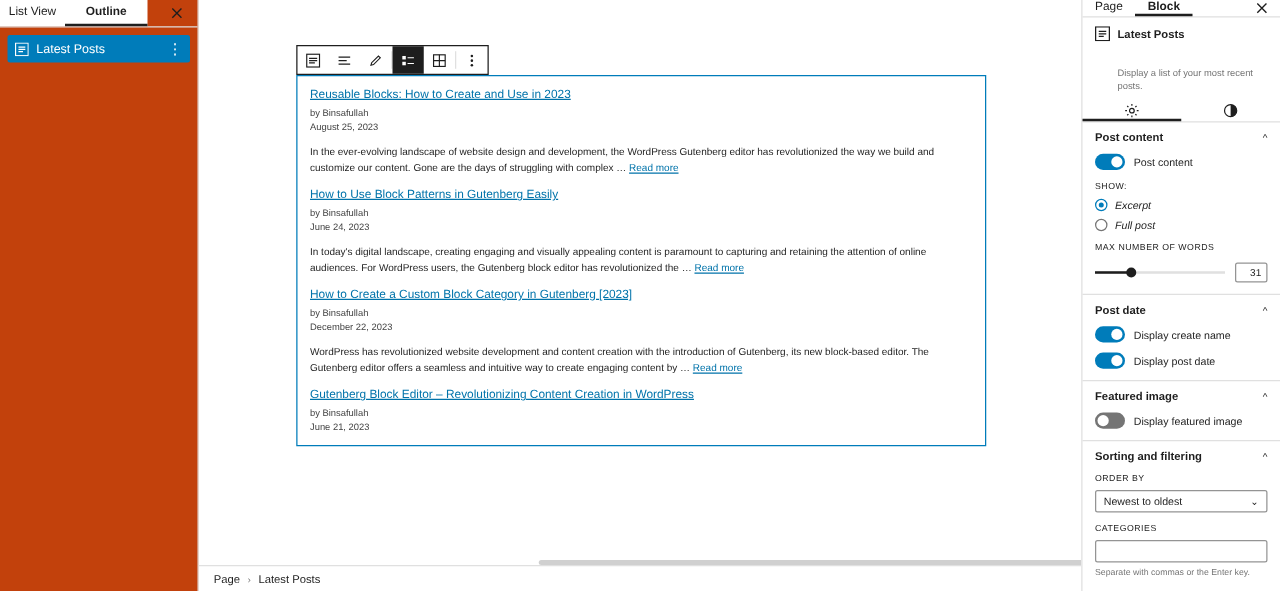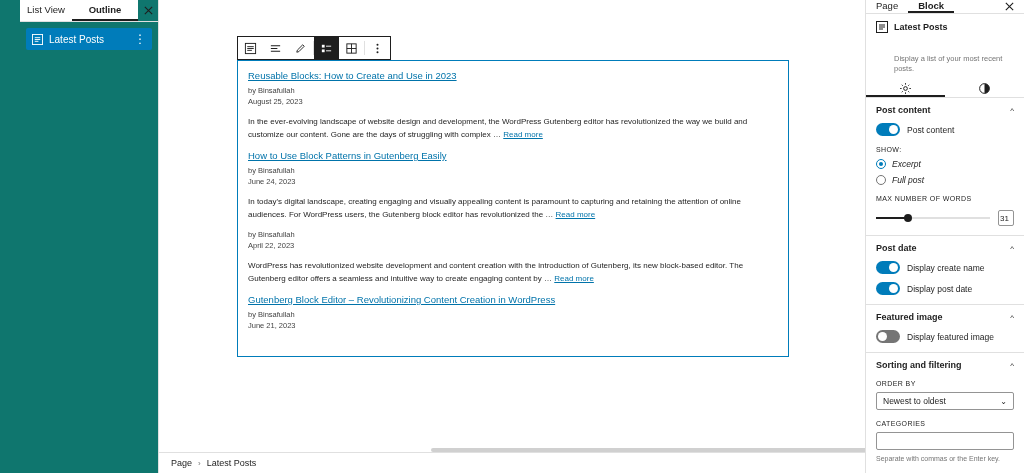--- a/index.html
+++ b/index.html
@@ -7,25 +7,24 @@
   body {
     width:1024px; height:473px;
     font-family:"Liberation Sans", sans-serif;
     font-size:12px; color:#1e1e1e; background:#fff;
     overflow:hidden;
   }
   .app { position:relative; width:1024px; height:473px; display:flex; }
 
   
   .left-panel {
-    width:159px; height:473px; background:#0f766e;
+    width:159px; height:473px; background:#c2410c;
     border-right:1px solid #e0e0e0;
     display:flex; flex-direction:column;
     position:relative;
-    padding-left:20px;
   }
   .left-tabs { display:flex; height:22px; border-bottom:1px solid #e0e0e0; align-items:stretch; }
   .left-tab {
     flex:0 0 auto; padding:0 12px; display:flex; align-items:center; justify-content:center;
     font-size:9.5px; color:#1e1e1e; background:#fff; cursor:pointer;
     border-bottom:2px solid transparent;
   }
   .left-tab.active { font-weight:700; border-bottom:2px solid #1e1e1e; }
   .left-tab:first-child { width:52px; padding:0; }
   .left-tab:nth-child(2) { width:66px; padding:0; }
@@ -139,21 +138,21 @@
     content:""; position:absolute; left:2px; top:2px; width:4px; height:4px; border-radius:50%; background:#007cba;
   }
   .radio-label { font-size:8.5px; }
 
   .slider-row { display:flex; align-items:center; gap:8px; margin-top:8px; }
   .slider { position:relative; flex:1 1 auto; height:12px; }
   .slider .track { position:absolute; top:5px; left:0; right:0; height:2px; background:#e0e0e0; }
   .slider .fill { position:absolute; top:5px; left:0; height:2px; background:#1e1e1e; }
   .slider .thumb { position:absolute; top:2px; width:8px; height:8px; border-radius:50%; background:#1e1e1e; }
   .num-box {
-    width:16px; height:16px; border:1px solid #949494; border-radius:2px; font-size:8px;
+    width:26px; height:16px; border:1px solid #949494; border-radius:2px; font-size:8px;
     display:flex; align-items:center; justify-content:flex-end; padding-right:4px; background:#fff;
   }
 
   .select {
     margin-top:5px; height:18px; border:1px solid #949494; border-radius:2px; background:#fff;
     display:flex; align-items:center; padding:0 6px; font-size:8.5px; cursor:pointer;
   }
   .select .chev { margin-left:auto; }
   .text-input {
     margin-top:5px; height:18px; border:1px solid #949494; border-radius:2px; background:#fff;
@@ -256,22 +255,23 @@
           <a class="post-title">How to Use Block Patterns in Gutenberg Easily</a>
           <div class="post-meta">by Binsafullah</div>
           <div class="post-meta">June 24, 2023</div>
           <div class="post-excerpt">
             <span>In today's digital landscape, creating engaging and visually appealing content is paramount to capturing and retaining the attention of online audiences. For WordPress users, the Gutenberg block editor has revolutionized the …</span>
             <span class="read-more">Read more</span>
           </div>
         </div>
 
         <div class="post">
+          <a class="post-title">How to Create a Custom Block Category in Gutenberg [2023]</a>
           <div class="post-meta">by Binsafullah</div>
-          <div class="post-meta">April 22, 2023</div>
+          <div class="post-meta">December 22, 2023</div>
           <div class="post-excerpt">
             <span>WordPress has revolutionized website development and content creation with the introduction of Gutenberg, its new block-based editor. The Gutenberg editor offers a seamless and intuitive way to create engaging content by …</span>
             <span class="read-more">Read more</span>
           </div>
         </div>
 
         <div class="post">
           <a class="post-title">Gutenberg Block Editor – Revolutionizing Content Creation in WordPress</a>
           <div class="post-meta">by Binsafullah</div>
           <div class="post-meta">June 21, 2023</div>

